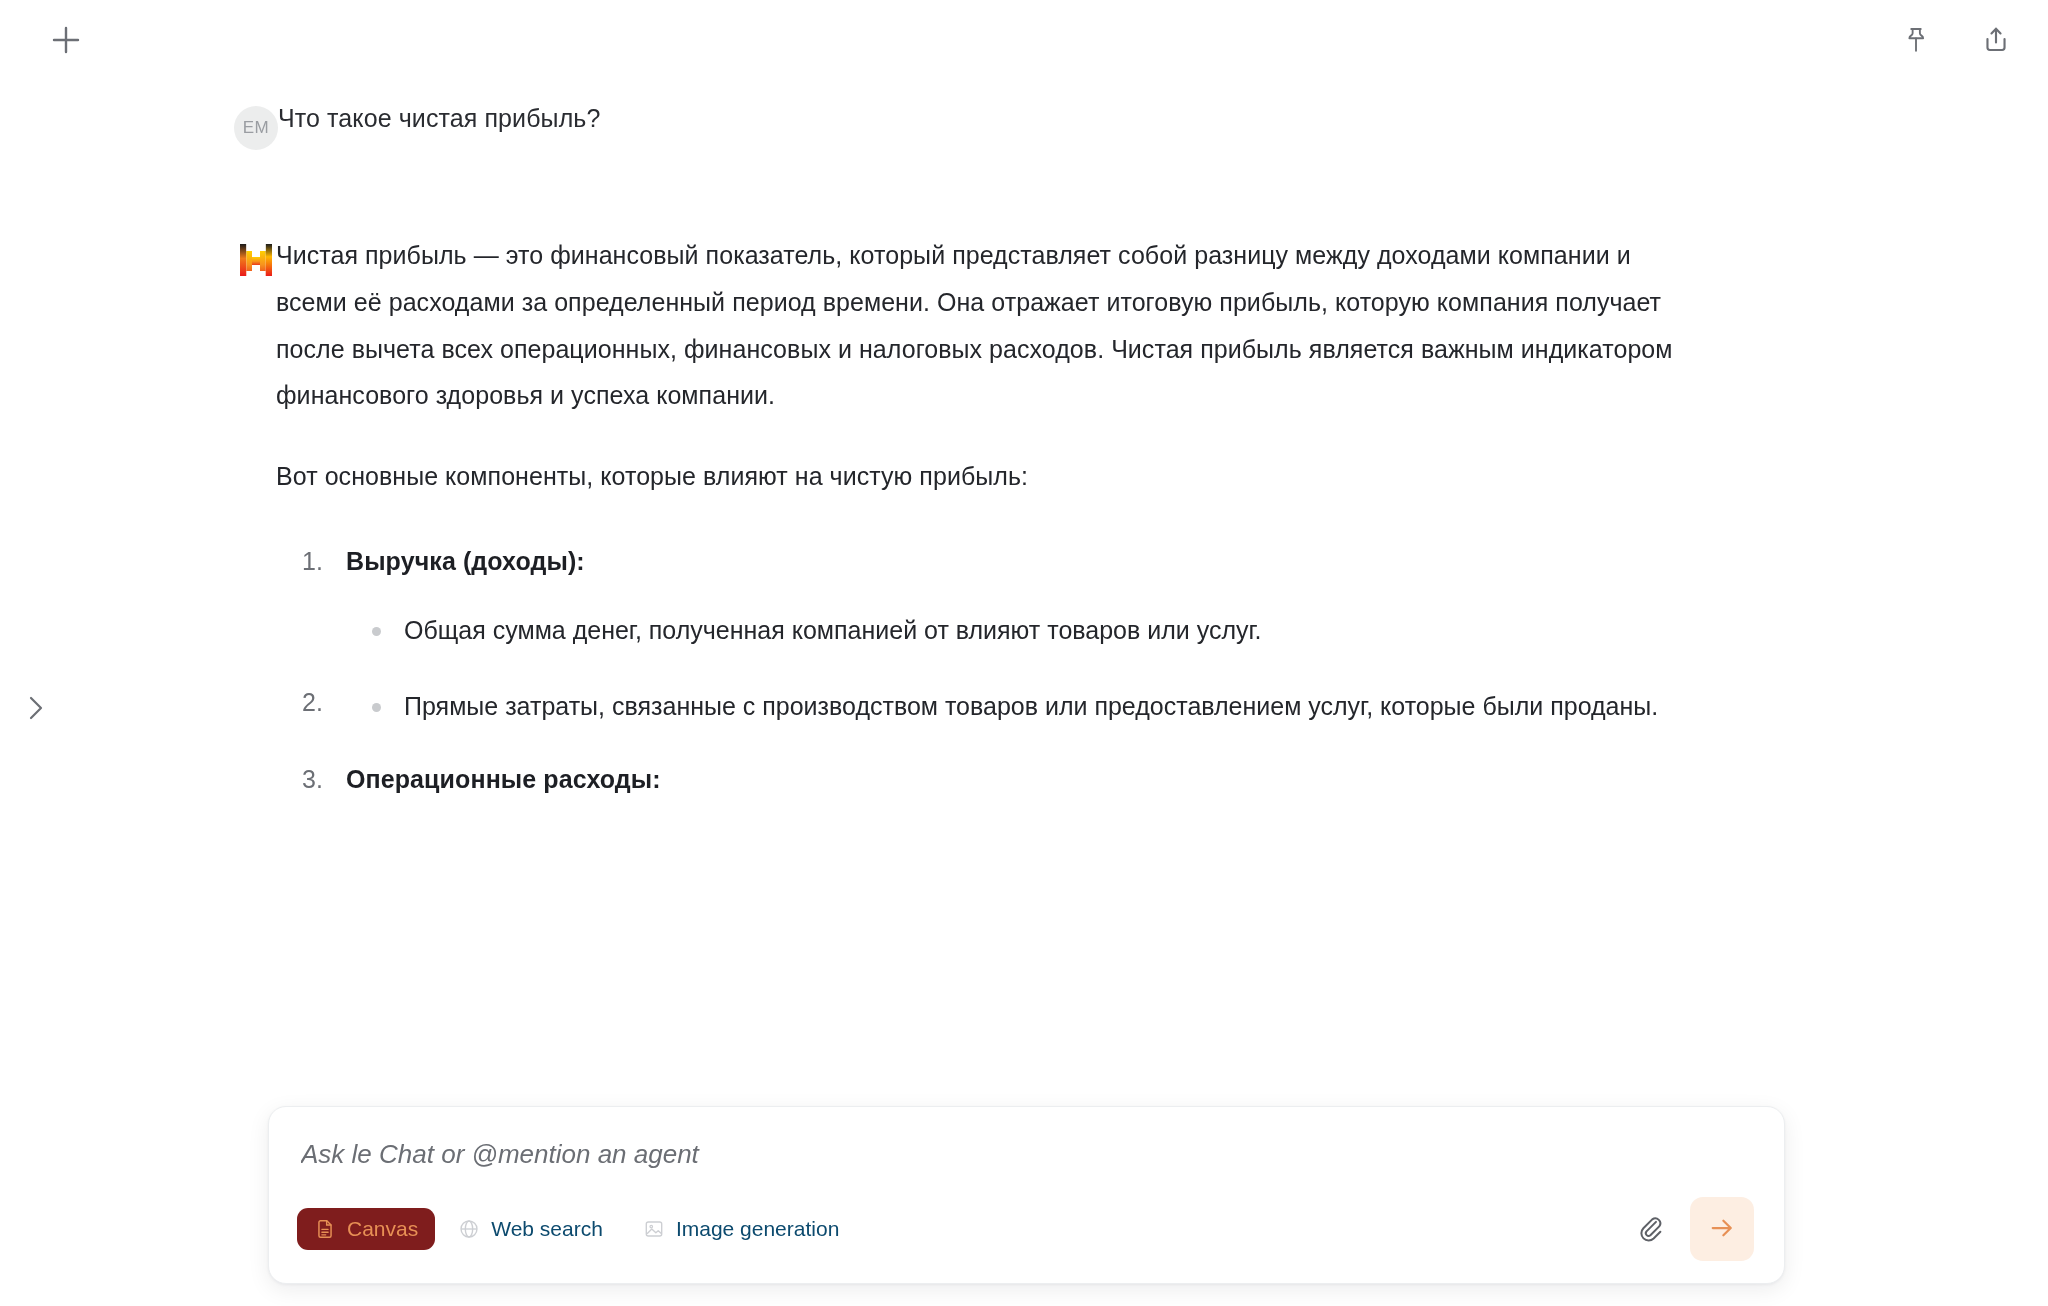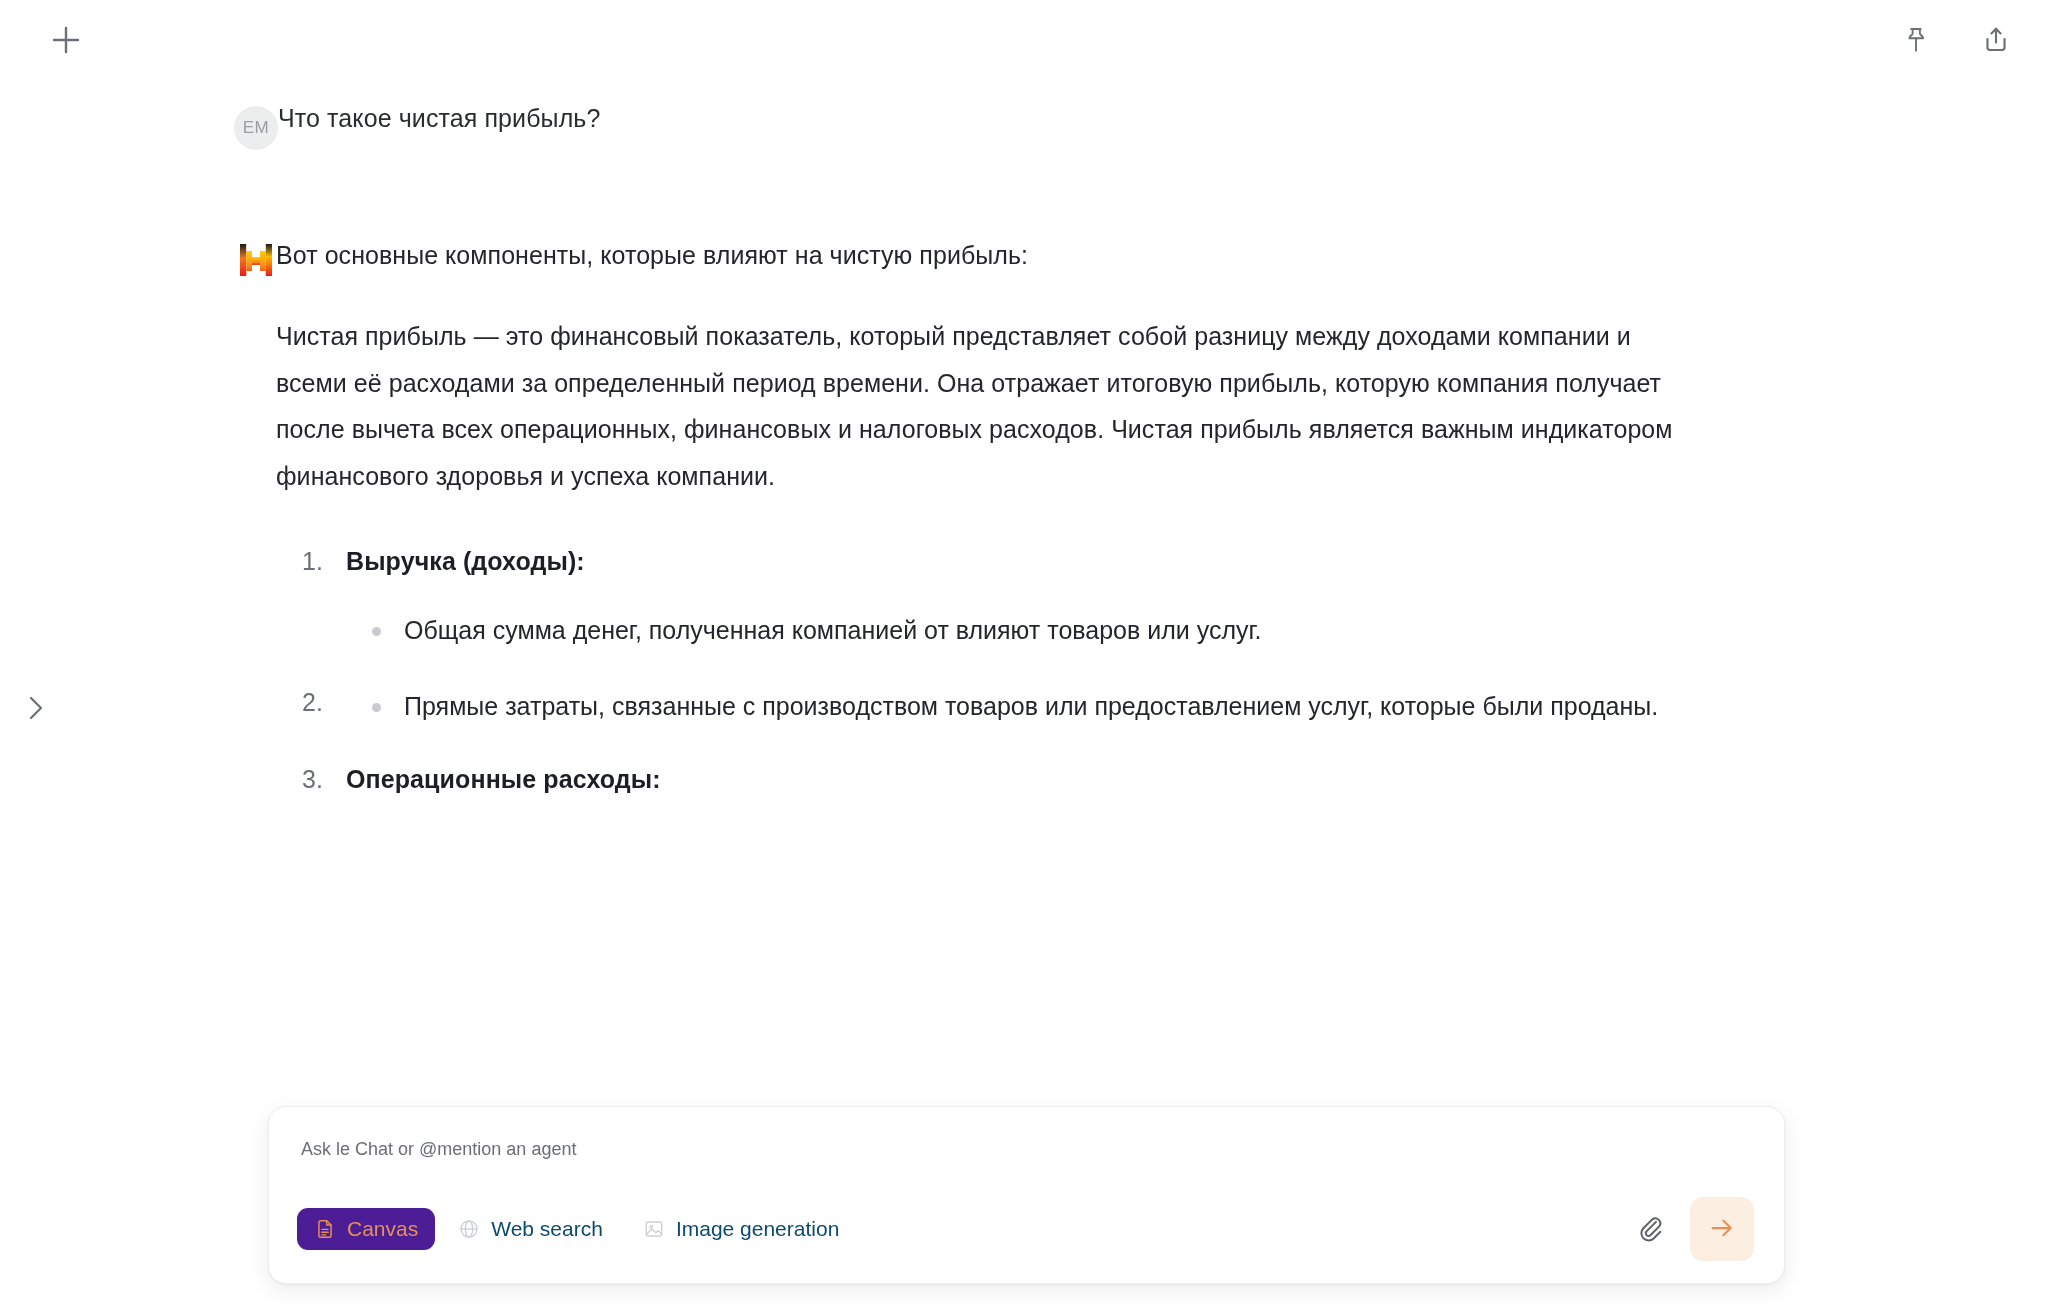--- a/index.html
+++ b/index.html
@@ -191,24 +191,25 @@
     min-height: 178px;
     display: flex;
     flex-direction: column;
     justify-content: space-between;
   }
   .composer-input {
     border: none;
     outline: none;
     width: 100%;
     font-family: "Liberation Sans", sans-serif;
-    font-size: 18px;
+    font-size: 26px;
     color: #4c1d95;
     background: transparent;
     padding: 2px 4px 0 4px;
+    font-style: italic;
   }
   .composer-input::placeholder { color: #6b6e74; }
 
   .composer-footer {
     display: flex;
     align-items: center;
     justify-content: space-between;
     margin-top: 26px;
   }
   .tools {
@@ -223,21 +224,21 @@
     padding: 9px 17px;
     border-radius: 11px;
     font-size: 21px;
     cursor: pointer;
     background: transparent;
     border: none;
     font-family: "Liberation Sans", sans-serif;
     white-space: nowrap;
   }
   .tool.active {
-    background: #4c1d95;
+    background: #7f1d1d;
     color: #e79055;
   }
   .tool.muted { color: #0c4a6e; }
   .tool svg { display: block; flex: 0 0 auto; }
 
   .composer-actions {
     display: flex;
     align-items: center;
     gap: 18px;
     padding-right: 2px;
@@ -335,22 +336,22 @@
           <rect x="16" y="11" width="8" height="6" fill="#ffffff"></rect>
           <rect x="16" y="25" width="8" height="6" fill="#ffffff"></rect>
           <rect x="10.4" y="4" width="5.6" height="7" fill="#ffffff"></rect>
           <rect x="24" y="4" width="5.6" height="7" fill="#ffffff"></rect>
           <rect x="10.4" y="31" width="5.6" height="5" fill="#ffffff"></rect>
           <rect x="24" y="31" width="5.6" height="5" fill="#ffffff"></rect>
         </svg>
       </div>
 
       <div class="msg-body assistant-text">
+        <p>Чистая прибыль — это финансовый показатель, который представляет собой разницу между доходами компании и всеми её расходами за определенный период времени. Она отражает итоговую прибыль, которую компания получает после вычета всех операционных, финансовых и налоговых расходов. Чистая прибыль является важным индикатором финансового здоровья и успеха компании.</p>
         <p>Вот основные компоненты, которые влияют на чистую прибыль:</p>
-        <p>Чистая прибыль — это финансовый показатель, который представляет собой разницу между доходами компании и всеми её расходами за определенный период времени. Она отражает итоговую прибыль, которую компания получает после вычета всех операционных, финансовых и налоговых расходов. Чистая прибыль является важным индикатором финансового здоровья и успеха компании.</p>
 
         <ol class="numbered">
           <li>
             <div class="li-title">Выручка (доходы):</div>
             <ul class="sub">
               <li>Общая сумма денег, полученная компанией от влияют товаров или услуг.</li>
             </ul>
           </li>
 
           <li>

